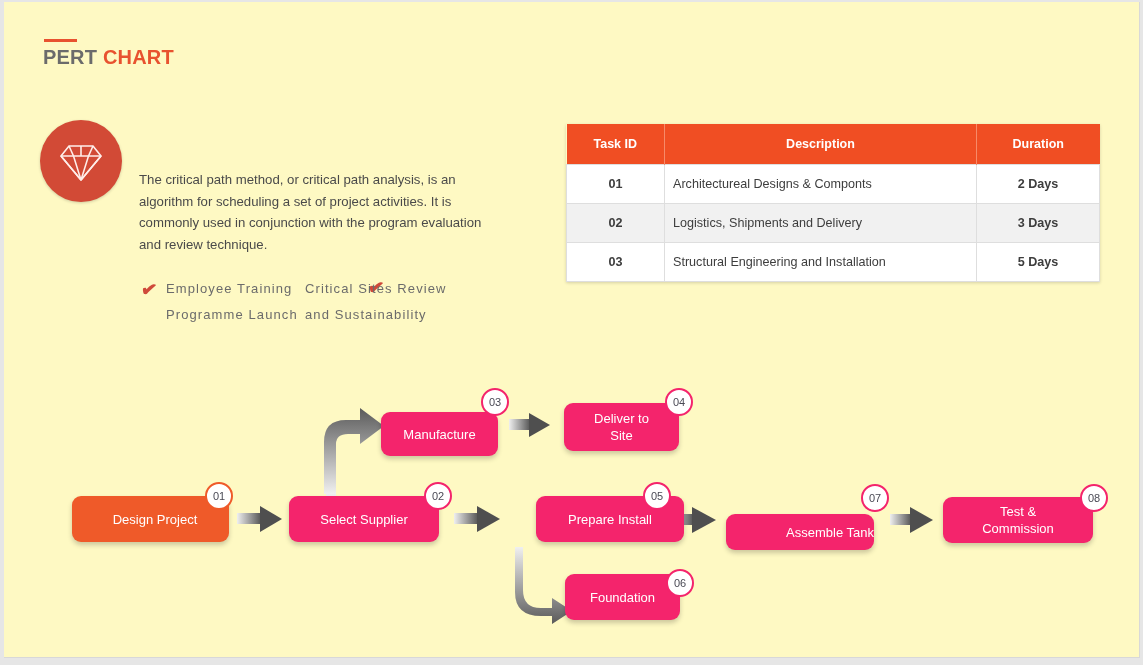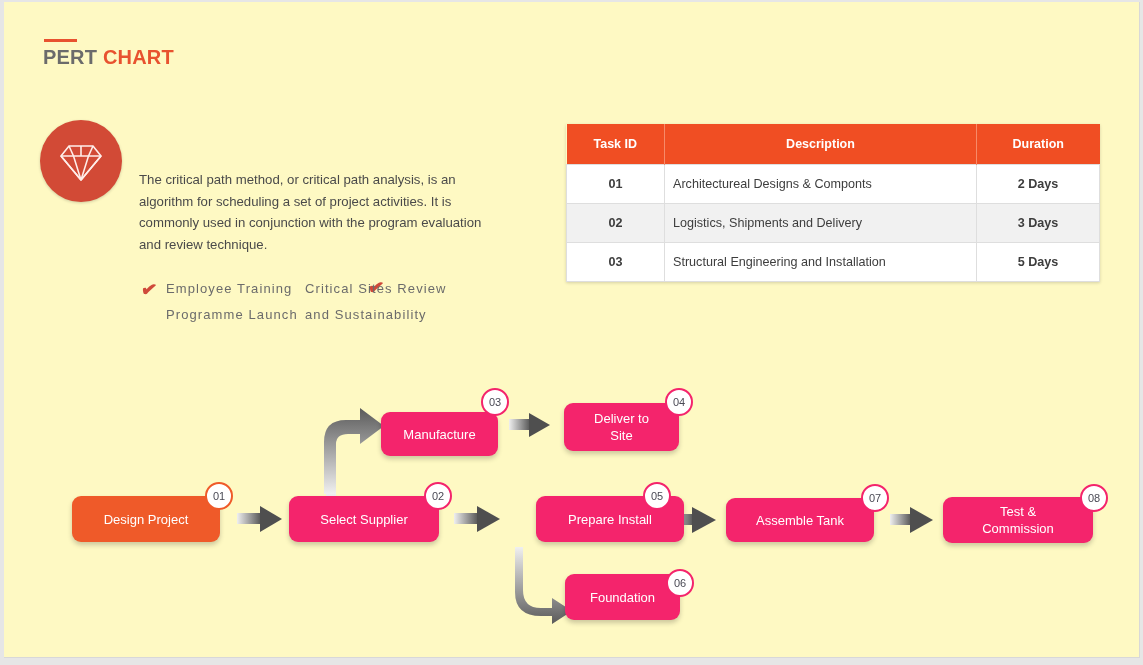--- a/index.html
+++ b/index.html
@@ -143,21 +143,21 @@
     border-radius: 9px;
     color: #ffffff;
     font-size: 13px;
     display: flex;
     align-items: center;
     justify-content: center;
     text-align: center;
     line-height: 17px;
     box-shadow: 0 3px 5px rgba(0,0,0,.20);
   }
-  .node.orange { background: #ef5a29; }
+  .node.orange { background: #ef5a29; padding-left: 9px; }
   .node.pink   { background: #f4246c; }
 
   .badge {
     position: absolute;
     width: 28px;
     height: 28px;
     border-radius: 50%;
     background: #ffffff;
     display: flex;
     align-items: center;
@@ -181,21 +181,21 @@
 
   .n-deliver   { left: 560px; top: 389px; width: 115px; height: 48px; margin-top: 12px; }
   .bg-deliver  { left: 661px; top: 386px; }
 
   .n-prepare   { left: 532px; top: 494px; width: 148px; height: 46px; }
   .bg-prepare  { left: 639px; top: 480px; }
 
   .n-foundation  { left: 561px; top: 572px; width: 115px; height: 46px; }
   .bg-foundation { left: 662px; top: 567px; }
 
-  .n-assemble  { left: 722px; top: 496px; width: 148px; height: 44px; }
+  .n-assemble  { left: 722px; top: 512px; width: 148px; height: 36px; justify-content: flex-end; }
   .bg-assemble { left: 857px; top: 482px; }
 
   .n-test      { left: 939px; top: 495px; width: 150px; height: 46px; }
   .bg-test     { left: 1076px;top: 482px; }
 
   .arrow-svg { position: absolute; left: 0; top: 0; pointer-events: none; }
 </style>
 </head>
 <body>
 

